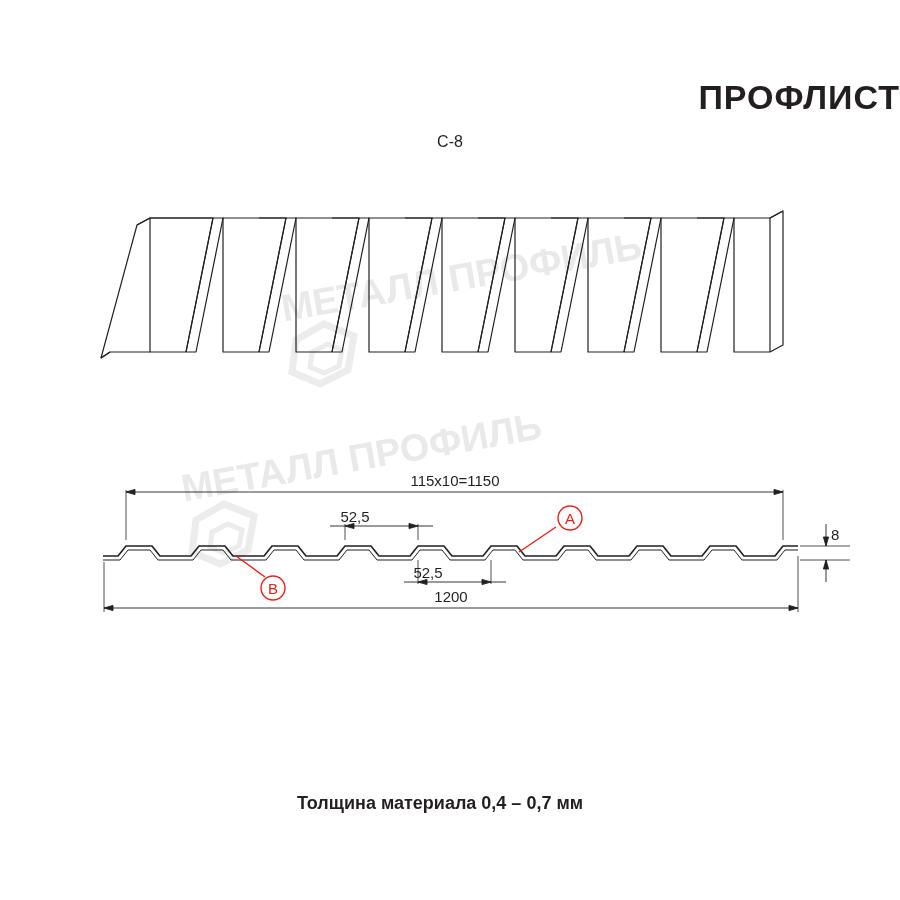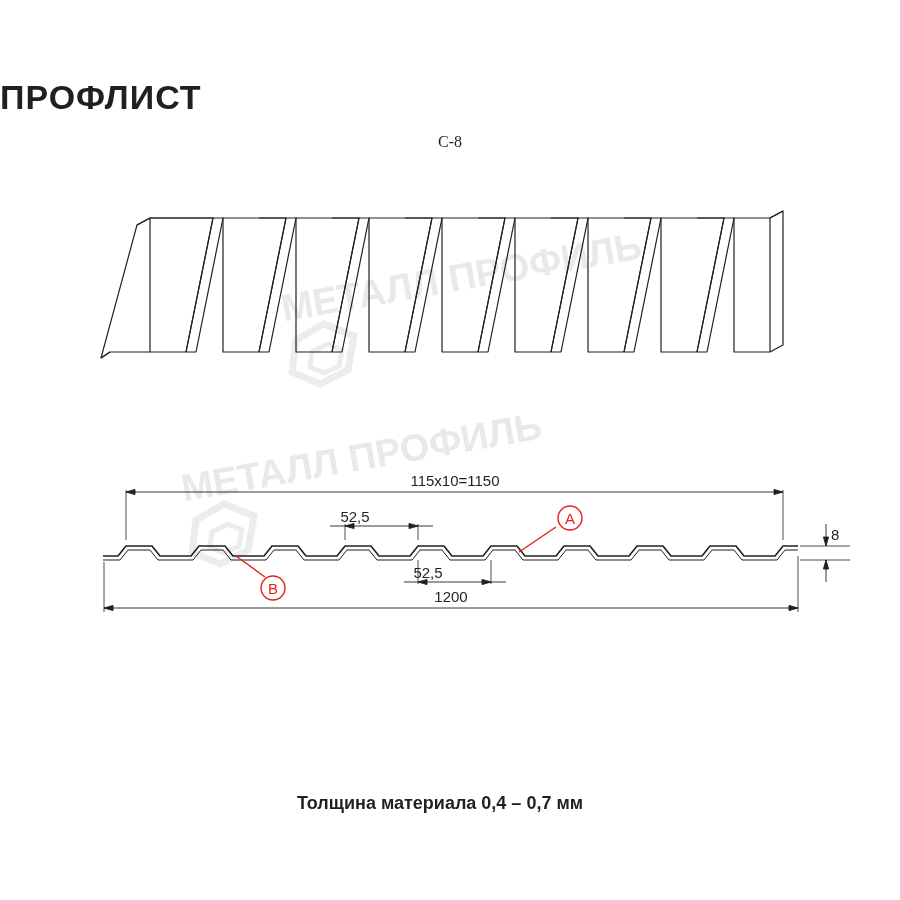--- a/index.html
+++ b/index.html
@@ -19,35 +19,34 @@
     position: absolute;
     left: 0; top: 0;
     width: 900px;
     height: 900px;
   }
   .title {
     position: absolute;
     top: 78px;
     left: 0;
     width: 900px;
-    text-align: left;
+    text-align: right;
     font-size: 34px;
     font-weight: bold;
     letter-spacing: 1px;
     color: #231f20;
   }
   .subtitle {
     position: absolute;
     top: 133px;
     left: 0;
     width: 900px;
     text-align: center;
     font-size: 16px;
     color: #231f20;
-    font-family: Liberation Serif, serif;
   }
   .footer-note {
     position: absolute;
     top: 793px;
     left: 0;
     width: 880px;
     text-align: center;
     font-size: 18px;
     font-weight: bold;
     color: #231f20;

